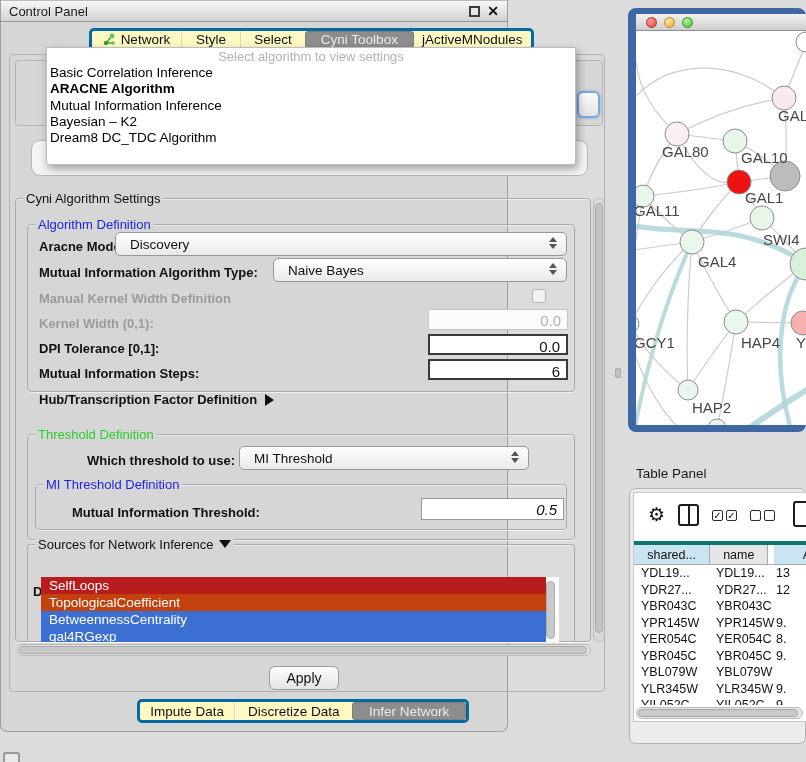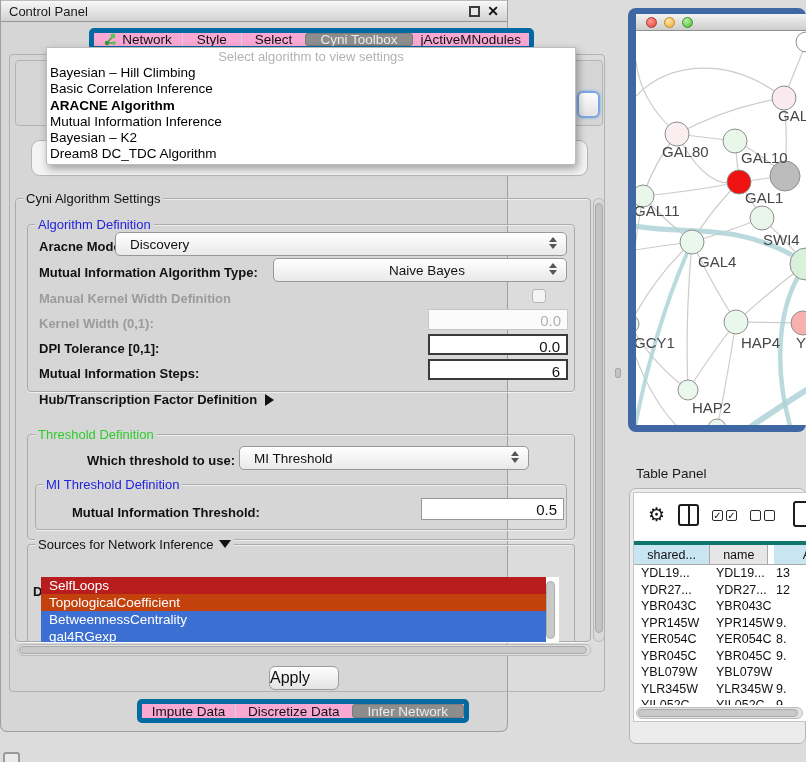--- a/index.html
+++ b/index.html
@@ -12,21 +12,21 @@
         border:1px solid #9e9e9e; border-top:none; border-radius:0 0 7px 7px;padding-left:24px; }
   .cp-titlebar { position:absolute; left:0; top:0; width:100%; height:22px;
         background:linear-gradient(#f7f7f7,#d2d2d2); border-top:1px solid #bcbcbc; border-bottom:1px solid #979797;
         display:flex; align-items:center; }
   .cp-title { margin-left:8px; font-size:13px; color:#1a1a1a; }
   .tb-icons { position:absolute; right:8px; top:3px; display:flex; gap:7px; align-items:center; }
   .float-ico { width:11px; height:11px; border:2px solid #3c3c3c; background:#e8e8e8; }
   .close-ico { font-size:14px; font-weight:bold; color:#111; line-height:14px; }
 
   
-  .tabbar { position:absolute; display:flex; background:#f9a8d4; border:5px solid #0369a1; border-radius:5px; overflow:hidden; }
+  .tabbar { position:absolute; display:flex; background:#fef9c3; border:3px solid #0369a1; border-radius:5px; overflow:hidden; }
   .tab { display:flex; align-items:center; justify-content:center; gap:5px; font-size:13.5px; color:#111;
          border-left:1px solid #d4d4d4; cursor:default; white-space:nowrap; }
   .tab:first-child { border-left:none; }
   .tab.sel { background:#8d8d8d; color:#ebebeb; border-left:none; border-radius:4px; box-shadow:inset 0 0 0 1px #7d7d7d; }
   .tab.sel + .tab { border-left:none; }
   .top-tabbar { left:88px; top:28px; width:445px; height:23px; }
   .bot-tabbar { left:136px; top:699px; width:332px; height:24px; }
 
   
   .behind-a { left:14px; top:60px; width:588px; height:66px; border:1px solid #b4b4b4; border-radius:4px; background:#d6d6d6; }
@@ -71,21 +71,21 @@
   .hscroll { position:absolute; height:12px; background:#e0e0e0; border:1px solid #b9b9b9; border-radius:6px; }
   .hthumb { position:absolute; top:1px; height:8px; background:#c9c9c9; border:1px solid #a9a9a9; border-radius:5px; }
 
   
   .srclist { position:absolute; left:40px; top:577px; width:518px; height:65px; background:#fff; overflow:hidden; }
   .srcitem { height:17px; line-height:17px; padding-left:8px; color:#fff; font-size:13.5px; }
   .srcitem.on { background:#3c6fd2; }
   .src-scroll { position:absolute; left:505px; top:4px; width:9px; height:58px; background:#c9c9c9; border:1px solid #adadad; border-radius:5px; }
 
   .apply-btn { position:absolute; left:268px; top:666px; width:70px; height:24px; border:1px solid #9c9c9c; border-radius:6px;
-               background:linear-gradient(#fefefe,#e3e3e3); font-size:16px; line-height:22px; }
+               background:linear-gradient(#fefefe,#e3e3e3); font-size:14px; text-align:center; line-height:22px; }
 
   
   .net-frame { position:absolute; left:628px; top:8px; width:178px; height:424px; background:#3e67a3;border-radius:8px; }
   .net-title { position:absolute; left:8px; top:6px; width:170px; height:17px;
                background:linear-gradient(#f2f2f2,#cdcdcd); border-bottom:1px solid #8f8f8f; display:flex; align-items:center; gap:7px; padding-left:10px; }
   .light { width:11px; height:11px; border-radius:50%; }
   .light.r { background:radial-gradient(circle at 35% 30%, #ff9a92, #e4453a); border:1px solid #b5342c; }
   .light.y { background:radial-gradient(circle at 35% 30%, #ffe9a8, #f0a832); border:1px solid #c08a1f; }
   .light.g { background:radial-gradient(circle at 35% 30%, #baf0a8, #47bb2e); border:1px solid #3a9423; }
   .net-canvas { position:absolute; left:8px; top:23px; width:170px; height:394px; background:#ffffff; overflow:hidden; }
@@ -153,21 +153,20 @@
       </div>
     </div>
 
   <div class="abs behind-a"></div>
   <div class="abs focus-btn"></div>
   <div class="abs behind-combo"></div>
 
   <div class="abs popup">
     <div class="popup-prompt">Select algorithm to view settings</div>
     <div id="popupItems">
-        <div class="popup-item">Bayesian – Hill Climbing</div>
         <div class="popup-item">Basic Correlation Inference</div>
         <div class="popup-item bold">ARACNE Algorithm</div>
         <div class="popup-item">Mutual Information Inference</div>
         <div class="popup-item">Bayesian – K2</div>
         <div class="popup-item">Dream8 DC_TDC Algorithm</div>
       </div>
   </div>
 
   <div class="grp" style="left:14px; top:198px; width:576px; height:444px;"></div>
   <span class="grp-label" style="left:22px; top:191px;">Cyni Algorithm Settings</span>
@@ -181,21 +180,21 @@
   <span class="rowlabel b" style="left:38px; top:239px;">Aracne Mode:</span>
   <div class="combo" style="left:114px; top:232px; width:452px;">
     <span>Discovery</span>
     <span class="spin">
         <i class="up"></i>
         <i class="dn"></i>
       </span>
   </div>
 
   <span class="rowlabel b" style="left:38px; top:265px;">Mutual Information Algorithm Type:</span>
-  <div class="combo" style="left:272px; top:258px; width:294px;justify-content:center;">
+  <div class="combo" style="left:272px; top:258px; width:294px;">
     <span>Naive Bayes</span>
     <span class="spin">
         <i class="up"></i>
         <i class="dn"></i>
       </span>
   </div>
 
   <span class="rowlabel b dis" style="left:38px; top:291px;">Manual Kernel Width Definition</span>
   <span class="chk" style="left:531px; top:289px;"></span>
 
@@ -218,21 +217,21 @@
     <span>MI Threshold</span>
     <span class="spin">
         <i class="up"></i>
         <i class="dn"></i>
       </span>
   </div>
 
   <div class="grp" style="left:34px; top:484px; width:532px; height:46px;"></div>
   <span class="grp-label lbl-blue" style="left:42px; top:477px;">MI Threshold Definition</span>
   <span class="rowlabel b" style="left:46px; top:505px;margin-left:25px;">Mutual Information Threshold:</span>
-  <div class="tinput norm" style="left:420px; top:498px; width:143px; height:22px;">0.5</div>
+  <div class="tinput norm" style="left:420px; top:498px; width:143px; height:22px;font-style:italic;">0.5</div>
 
   <div class="grp" style="left:26px; top:544px; width:548px; height:98px; border-bottom:none; border-radius:4px 4px 0 0;"></div>
   <span class="grp-label" style="left:34px; top:537px;"><span>Sources for Network Inference</span><span class="down-arrow"></span></span>
   <span class="rowlabel b" style="left:32px; top:584px;">Data Attributes</span>
   <div class="srclist" id="srcList">
 
   <div class="srcitem on" style="background: #b91c1c; width: 505px;">SelfLoops</div>
       <div class="srcitem on" style="background: #c2410c; width: 505px;">TopologicalCoefficient</div>
       <div class="srcitem on" style="background: rgb(60, 111, 210); width: 505px;">BetweennessCentrality</div>
       <div class="srcitem on" style="background: rgb(60, 111, 210); width: 505px;">gal4RGexp</div>

